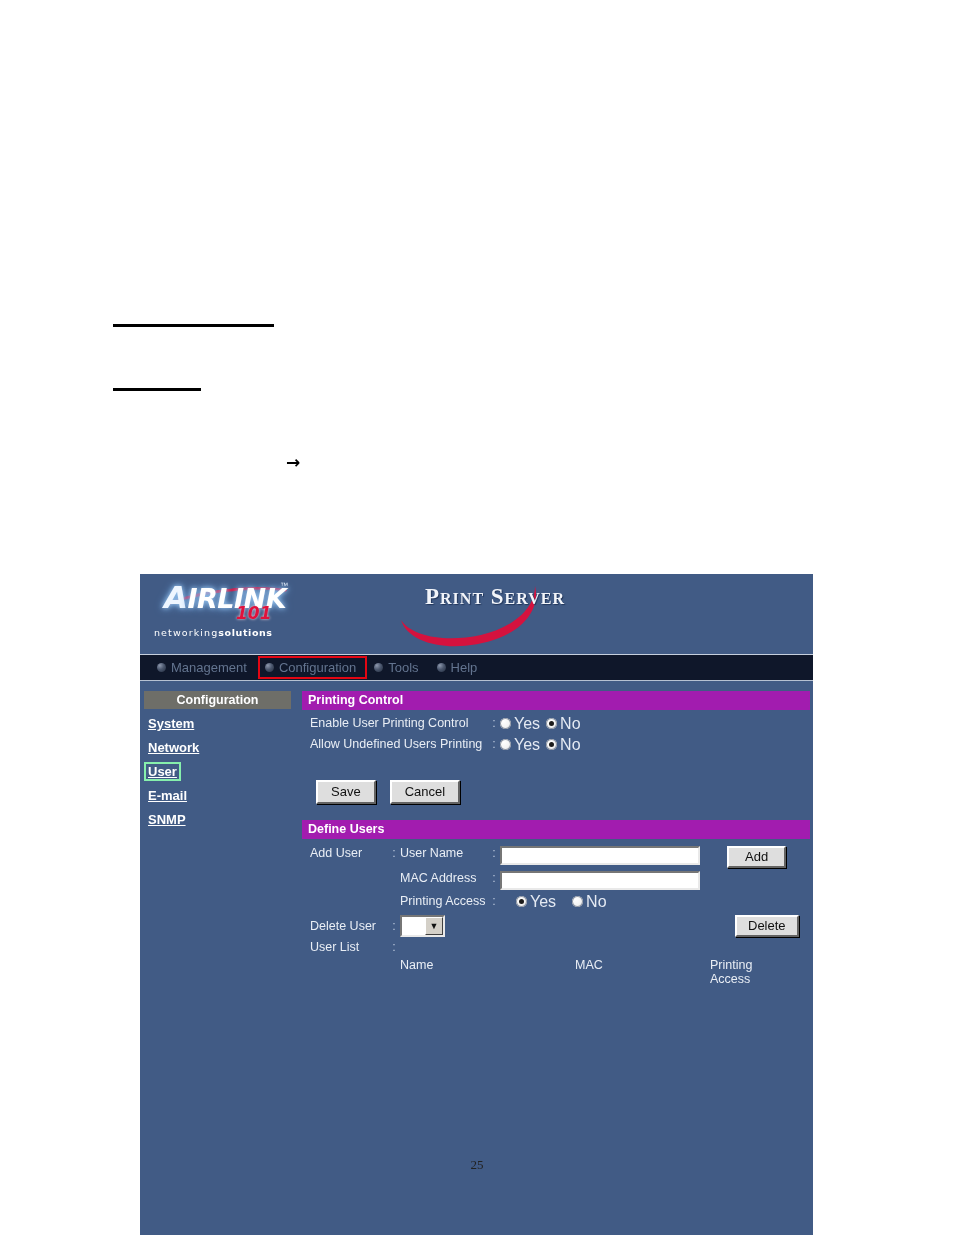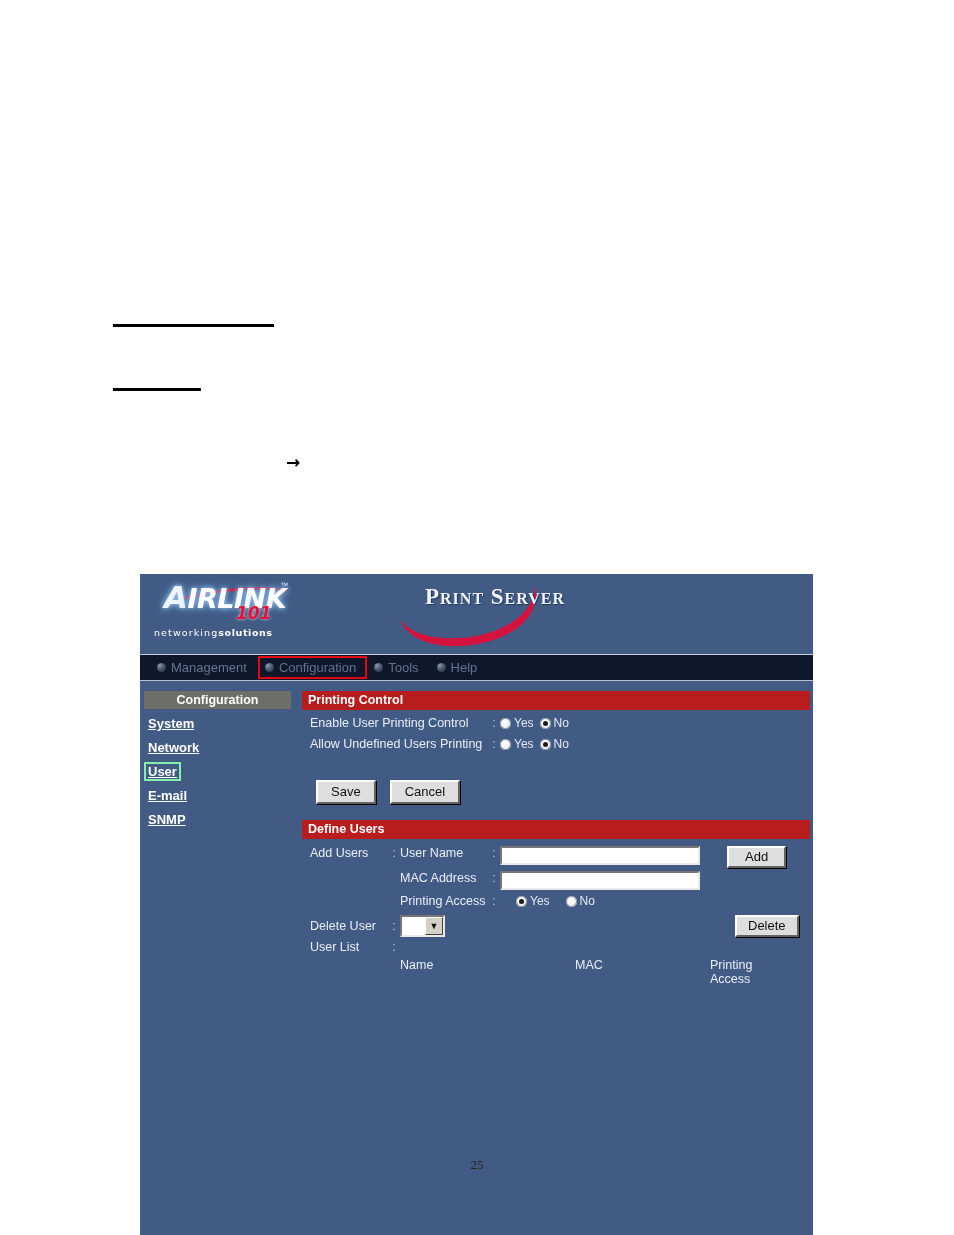--- a/index.html
+++ b/index.html
@@ -223,21 +223,21 @@
   .sidebar-link.highlight {
     border: 2px solid #86efac;
   }
 
   #ps-content {
     flex: 1 1 auto;
     padding: 10px 3px 0 5px;
     box-sizing: border-box;
   }
   .section-bar {
-    background: #b91c1c;
+    background: #a21caf;
     color: #ffffff;
     font-size: 12.5px;
     font-weight: bold;
     height: 19px;
     line-height: 19px;
     padding-left: 6px;
     font-family: "Liberation Sans", sans-serif;
     box-sizing: border-box;
   }
 
@@ -266,21 +266,21 @@
   .radio-group {
     display: flex;
     align-items: center;
     gap: 6px;
     line-height: 15px;
   }
   .radio {
     display: inline-flex;
     align-items: center;
     gap: 3px;
-    font-size: 12px;
+    font-size: 16px;
     color: #e4eaf3;
     font-family: "Liberation Sans", sans-serif;
   }
   .dot {
     width: 11px;
     height: 11px;
     border-radius: 50%;
     background: radial-gradient(circle at 34% 30%, #ffffff 0%, #f3f3f3 55%, #c9cdd4 100%);
     box-shadow: inset 0 0 0 1px #8e96a4;
     position: relative;
@@ -479,21 +479,21 @@
           <div class="btn">Save</div>
           <div class="btn">Cancel</div>
         </div>
       </div>
 
       <div class="section-bar" style="margin-top:16px">Define Users</div>
 
       <div id="define-users-area">
 
         <div class="du-row">
-          <div class="flabel du-l1">Add Users</div>
+          <div class="flabel du-l1">Add User</div>
           <div class="colon">:</div>
           <div class="flabel du-l2">User Name</div>
           <div class="colon">:</div>
           <input class="txtinput" style="width: 200px;" type="text" value="">
           <div class="btn" style="margin-left:27px;padding:1px 16px 2px 16px">Add</div>
         </div>
 
         <div class="du-row">
           <div class="flabel du-l1"></div>
           <div class="colon"></div>

